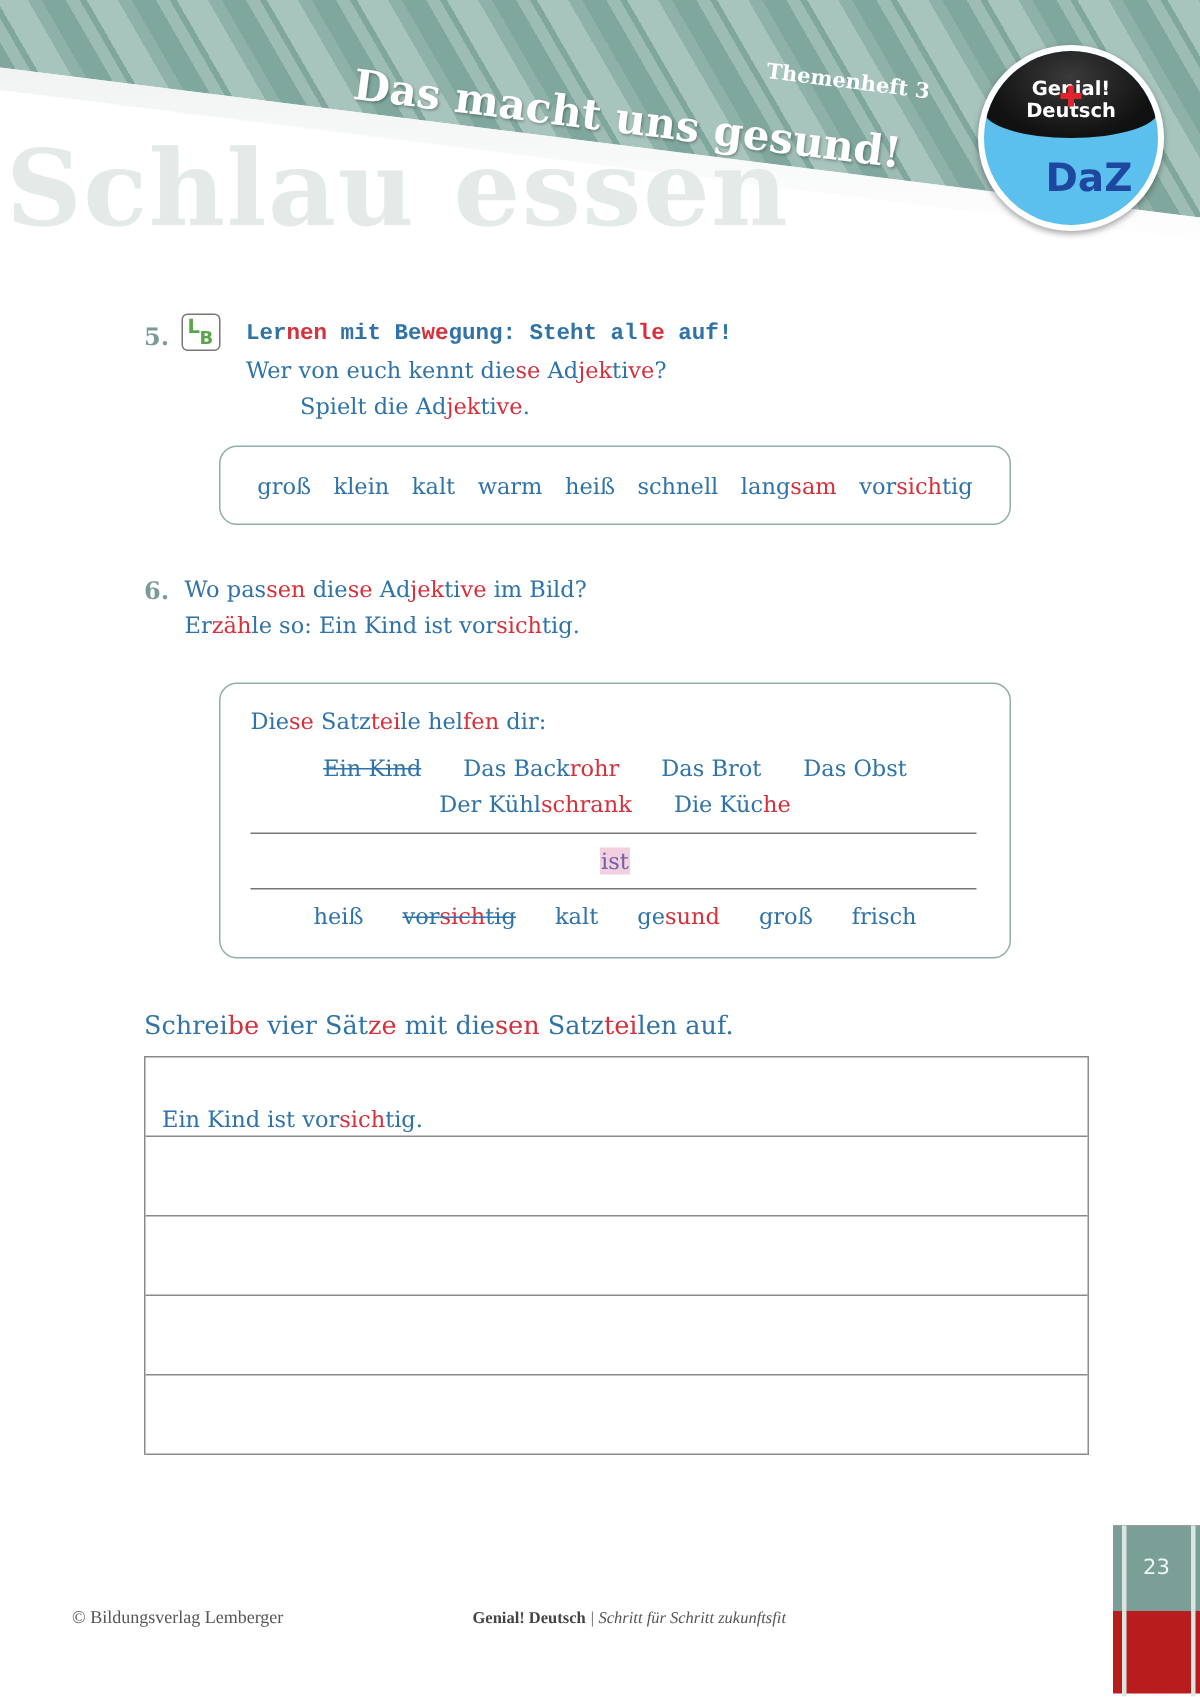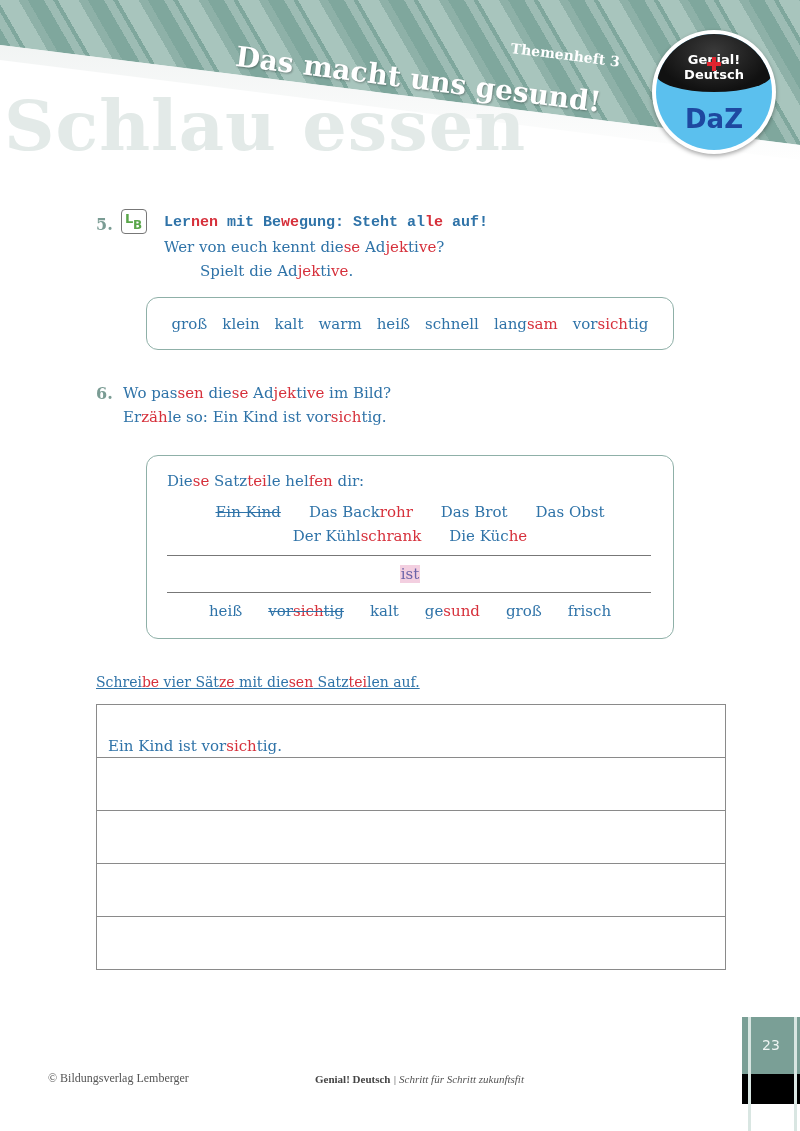--- a/index.html
+++ b/index.html
@@ -29,21 +29,21 @@
     overflow:hidden; background:#5bc0ee; }
   .badge-top { position:absolute; left:0; top:0; width:116px; height:58px;
     background:radial-gradient(ellipse at 50% 30%, #3a3a3a, #111 70%);
     border-bottom-left-radius:50% 18px; border-bottom-right-radius:50% 18px; }
   .badge-brand { position:absolute; left:0; top:18px; width:116px; text-align:center; color:#fff;
     font-family:"DejaVu Sans", sans-serif; font-weight:bold; font-size:13px; line-height:15px; }
   .badge-cross { position:absolute; left:51px; top:23px; width:14px; height:14px; }
   .badge-cross:before, .badge-cross:after { content:""; position:absolute; background:#e0242e; }
   .badge-cross:before { left:5px; top:0; width:4px; height:14px; }
   .badge-cross:after { left:0; top:5px; width:14px; height:4px; }
-  .badge-daz { position:absolute; left:0; top:70px; width:116px; text-align:center;
+  .badge-daz { position:absolute; left:12px; top:70px; width:116px; text-align:center;
     font-family:"DejaVu Sans", sans-serif; font-weight:bold; font-size:26px; color:#1e48a0; }
 
   .r { color:#d6303b; }
   .b { color:#2f73a8; }
   .txt { position:absolute; font-size:15px; white-space:nowrap; line-height:18px; }
   .num { position:absolute; font-weight:bold; color:#7a9c94; font-size:16px; }
   .bold { font-weight:bold; color:#1f62a4;font-family:Liberation Mono, monospace; }
   .lb-icon { position:absolute; left:121px; top:209px; width:24px; height:23px; border:1.5px solid #777;
     border-radius:4px; background:#fff; }
   .lb-icon .l { position:absolute; left:3px; top:1px; font-family:"DejaVu Sans", sans-serif; font-weight:bold;
@@ -56,30 +56,30 @@
   .wordbox span.w { font-size:15px; }
 
   .helpbox { position:absolute; left:146px; top:455px; width:526px; height:182px; border:1.5px solid #8fb0a8;
     border-radius:12px; }
   .help-title { position:absolute; left:20px; top:16px; font-weight:normal; font-size:15px; color:#1f62a4; }
   .row { position:absolute; left:0; width:526px; display:flex; justify-content:center; gap:28px; font-size:15px; }
   .strike { text-decoration:line-through; }
   .hline { position:absolute; left:20px; width:484px; height:1px; background:#777; }
   .ist { background:#f3cfe0; color:#6c63a8; padding:0 1px; }
 
-  .write-instr { position:absolute; left:96px; top:674px; font-size:14px;text-decoration:underline; }
+  .write-instr { position:absolute; left:96px; top:674px; font-size:17px; }
   .answers { position:absolute; left:96px; top:704px; width:628px; border:1px solid #8a8a8a; border-bottom:none; }
   .answers .line { height:53px; border-bottom:1px solid #8a8a8a; position:relative; box-sizing:border-box; }
   .answers .line .val { position:absolute; left:11px; top:32px; font-size:15px; }
 
   .footer-left { position:absolute; left:48px; top:1071px; font-size:12px; color:#555; font-family:"Liberation Serif", serif; }
   .footer-mid { position:absolute; left:315px; top:1071px; font-size:11px; color:#555; font-family:"Liberation Serif", serif; line-height:16px; }
   .footer-mid .bd { font-weight:bold; color:#444; }
   .footer-mid .it { font-style:italic; }
-  .page-tab { position:absolute; left:742px; top:1017px; width:58px; height:87px; background:#000000; }
+  .page-tab { position:absolute; left:742px; top:1017px; width:58px; height:112px; background:#b91c1c; }
   .page-tab .top { position:absolute; left:0; top:0; width:58px; height:57px; background:#7a9f96; }
   .page-tab .stripe { position:absolute; top:0; width:3px; height:114px; background:#d9e6e2; }
   .page-num { position:absolute; left:0; top:20px; width:58px; text-align:center; color:#eef4f2;
     font-family:"DejaVu Sans", sans-serif; font-size:14px; }
 </style>
 </head>
 <body>
 
 <div class="banner"></div>
 <div class="banner-shadow"></div>

